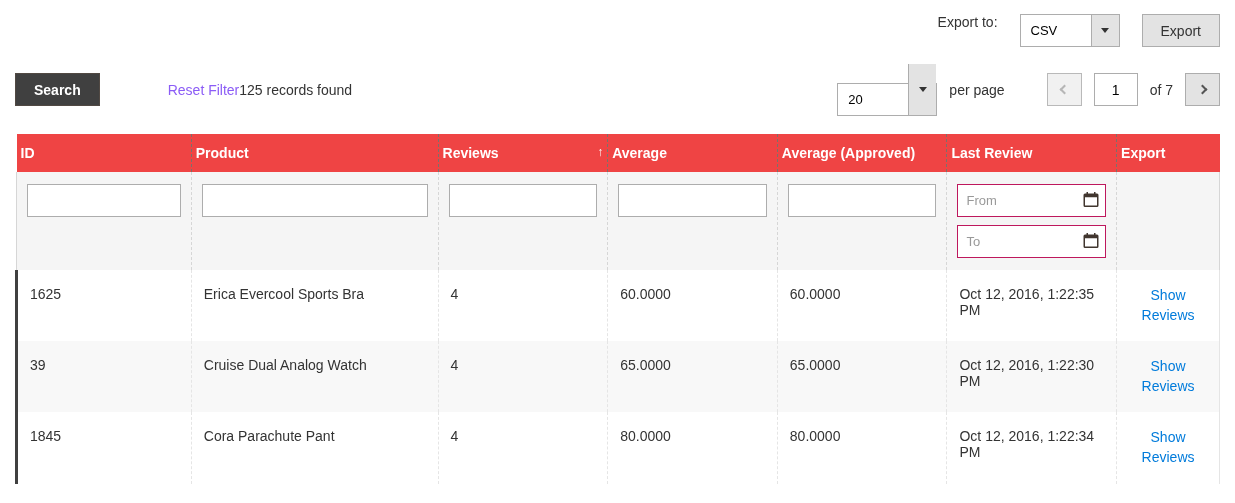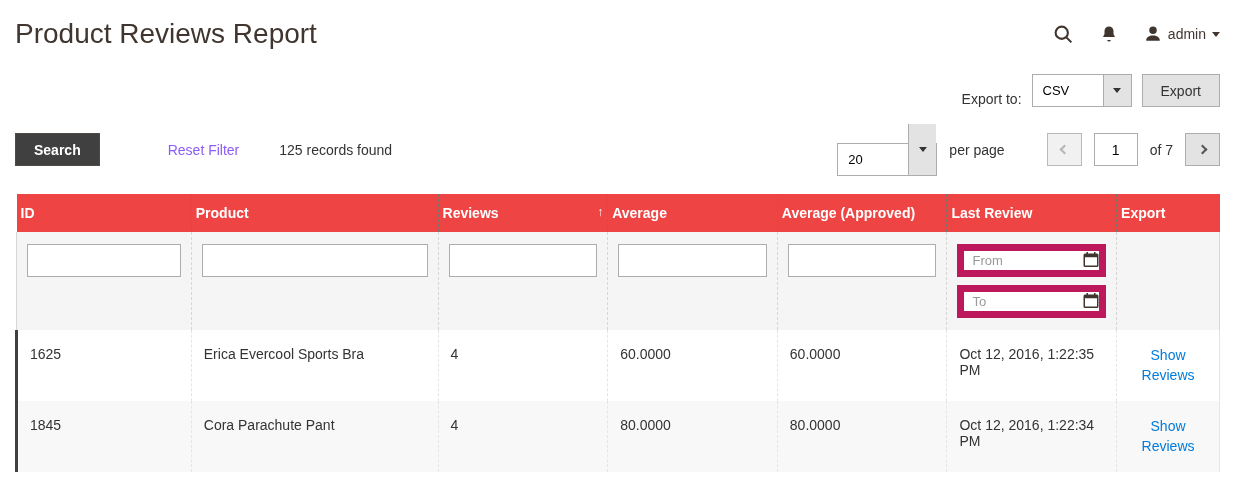--- a/index.html
+++ b/index.html
@@ -6,33 +6,33 @@
   body { font-family: 'Helvetica Neue', Helvetica, Arial, sans-serif; font-size: 14px; color: #333; background: #fff; }
   .page { width: 1235px; margin: 0 auto; padding: 0 15px; }
 
   .header { display: flex; justify-content: space-between; align-items: center; padding: 18px 0 10px 0; }
   .page-title { font-size: 28px; font-weight: 400; color: #41362f; }
   .header-actions { display: flex; align-items: center; gap: 26px; }
   .icon-btn { cursor: pointer; display: inline-flex; align-items: center; color: #41362f; }
   .admin-user { display: flex; align-items: center; gap: 6px; cursor: pointer; color: #41362f; }
   .caret-down { width: 0; height: 0; border-left: 4px solid transparent; border-right: 4px solid transparent; border-top: 5px solid #41362f; display: inline-block; }
 
-  .export-row { display: flex; justify-content: flex-end; align-items: flex-end; gap: 10px; padding: 14px 0 8px 0; }
+  .export-row { display: flex; justify-content: flex-end; align-items: flex-start; gap: 22px; padding: 14px 0 8px 0; }
   .export-label { font-size: 14px; color: #333; }
   .select-wrap { position: relative; }
   .select-wrap select { appearance: none; -webkit-appearance: none; border: 1px solid #adadad; background: #fff; height: 33px; padding: 0 36px 0 10px; font-size: 13px; min-width: 100px; cursor: pointer; }
   .select-caret-box { position: absolute; right: 1px; top: 1px; bottom: 1px; width: 28px; background: #e3e3e3; border-left: 1px solid #adadad; display: flex; align-items: center; justify-content: center; pointer-events: none; }
   .sm-caret { width: 0; height: 0; border-left: 4px solid transparent; border-right: 4px solid transparent; border-top: 5px solid #333; }
   .btn { border: 1px solid #adadad; background: #e3e3e3; height: 33px; padding: 0 18px; font-size: 14px; cursor: pointer; color: #333; }
 
   .toolbar { display: flex; align-items: center; padding: 8px 0 18px 0; }
   .btn-dark { background: #404040; color: #fff; border: 1px solid #514943; height: 33px; padding: 0 18px; font-size: 14px; cursor: pointer; font-weight: 600; }
   .link { color: #8b5cf6; cursor: pointer; padding-left: 42px; }
   .toolbar .link { margin-left: 26px; }
-  .records { margin-left: 40px; color: #333; }
+  .records { color: #333; }
   .spacer { flex: 1; }
   .pager { display: flex; align-items: center; gap: 12px; }
   .per-page-select { width: 58px; margin-top: 20px; }
   .num-input { width: 44px; height: 33px; border: 1px solid #adadad; text-align: center; font-size: 14px; }
   .sq-btn { width: 35px; height: 33px; border: 1px solid #adadad; background: #e3e3e3; display: inline-flex; align-items: center; justify-content: center; cursor: pointer; }
   .sq-btn.disabled { background: #efefef; cursor: default; opacity: .85; }
   .chev { width: 7px; height: 7px; border-right: 2px solid #555; border-bottom: 2px solid #555; display: inline-block; }
   .chev.left { transform: rotate(135deg); }
   .chev.right { transform: rotate(-45deg); }
   .disabled .chev { border-color: #aaa; }
@@ -40,21 +40,21 @@
   table { width: 100%; border-collapse: collapse; }
   thead th { background: #ef4444; color: #fff; font-weight: 600; font-size: 14px; text-align: left; padding: 11px 4px; border-right: 1px dashed #7a716b; }
   thead th:last-child { border-right: none; }
   .sort-arrow { float: right; font-size: 12px; }
   .filter-row td { background: #f5f5f5; padding: 12px 10px; border-right: 1px dashed #d6d6d6; vertical-align: top; }
   .filter-row td:first-child { border-left: 1px solid #d6d6d6; }
   .filter-row td:last-child { border-right: 1px solid #d6d6d6; }
   .filter-input { width: 100%; height: 33px; border: 1px solid #adadad; padding: 0 8px; font-size: 13px; }
   .date-field { position: relative; margin-bottom: 8px; }
   .date-field:last-child { margin-bottom: 0; }
-  .date-field input { width: 100%; height: 33px; border: 7px solid #be185d; padding: 0 32px 0 8px; font-size: 13px; }
+  .date-field input { width: 100%; height: 33px; border: 1px solid #be185d; padding: 0 32px 0 8px; font-size: 13px; }
   .date-field input::placeholder { color: #999; }
   .cal-icon { position: absolute; right: 6px; top: 50%; transform: translateY(-50%); cursor: pointer; }
   tbody tr.data-row td { padding: 16px 12px; border-right: 1px dashed #e5e5e5; font-size: 14px; vertical-align: top; }
   tbody tr.data-row td:first-child { border-left: 3px solid #404040; }
   tbody tr.data-row td:last-child { border-right: 1px solid #e5e5e5; }
   tbody tr.data-row:nth-child(odd) td { background: #f8f8f8; }
   tbody tr.data-row:nth-child(even) td { background: #fff; }
   .action-link { color: #007bdb; text-align: center; display: block; cursor: pointer; line-height: 1.4; }
   .col-id { width: 170px; }
   .col-product { width: 240px; }
@@ -62,43 +62,20 @@
   .col-avg { width: 165px; }
   .col-avg2 { width: 165px; }
   .col-last { width: 165px; }
   .col-action { width: 100px; text-align: center;}
   thead th.col-action{ text-align:left;}
 </style>
 </head>
 <body>
 
 <div class="page">
-  <div class="header">
-    <h1 class="page-title">Product Reviews Report</h1>
-    <div class="header-actions">
-      <span class="icon-btn">
-        <svg width="21" height="21" viewBox="0 0 24 24" fill="none" stroke="#41362f" stroke-width="2.4">
-            <circle cx="10" cy="10" r="7"></circle>
-            <line x1="21" y1="21" x2="15" y2="15"></line>
-          </svg>
-      </span>
-      <span class="icon-btn">
-        <svg width="18" height="20" viewBox="0 0 24 24" fill="#41362f">
-            <path d="M12 2a6 6 0 00-6 6v4l-2 4h16l-2-4V8a6 6 0 00-6-6zm0 20a2.5 2.5 0 002.45-2h-4.9A2.5 2.5 0 0012 22z"></path>
-          </svg>
-      </span>
-      <span class="admin-user">
-        <svg width="18" height="18" viewBox="0 0 24 24" fill="#41362f">
-            <path d="M12 12a5 5 0 100-10 5 5 0 000 10zm0 2c-5 0-9 2.5-9 6v1h18v-1c0-3.5-4-6-9-6z"></path>
-          </svg>
-        <span>admin</span>
-        <span class="caret-down"></span>
-      </span>
-    </div>
-  </div>
 
   <div class="export-row">
     <span class="export-label">Export to:</span>
     <div class="select-wrap">
       <select>
         <option>CSV</option>
       </select>
       <span class="select-caret-box">
           <span class="sm-caret"></span>
         </span>
@@ -183,20 +160,31 @@
           <td>Erica Evercool Sports Bra</td>
           <td>4</td>
           <td>60.0000</td>
           <td>60.0000</td>
           <td>Oct 12, 2016, 1:22:35 PM</td>
           <td class="col-action">
             <a class="action-link">Show<br>Reviews</a>
           </td>
         </tr>
         <tr class="data-row">
+          <td>39</td>
+          <td>Cruise Dual Analog Watch</td>
+          <td>4</td>
+          <td>65.0000</td>
+          <td>65.0000</td>
+          <td>Oct 12, 2016, 1:22:30 PM</td>
+          <td class="col-action">
+            <a class="action-link">Show<br>Reviews</a>
+          </td>
+        </tr>
+        <tr class="data-row">
           <td>1845</td>
           <td>Cora Parachute Pant</td>
           <td>4</td>
           <td>80.0000</td>
           <td>80.0000</td>
           <td>Oct 12, 2016, 1:22:34 PM</td>
           <td class="col-action">
             <a class="action-link">Show<br>Reviews</a>
           </td>
         </tr>

